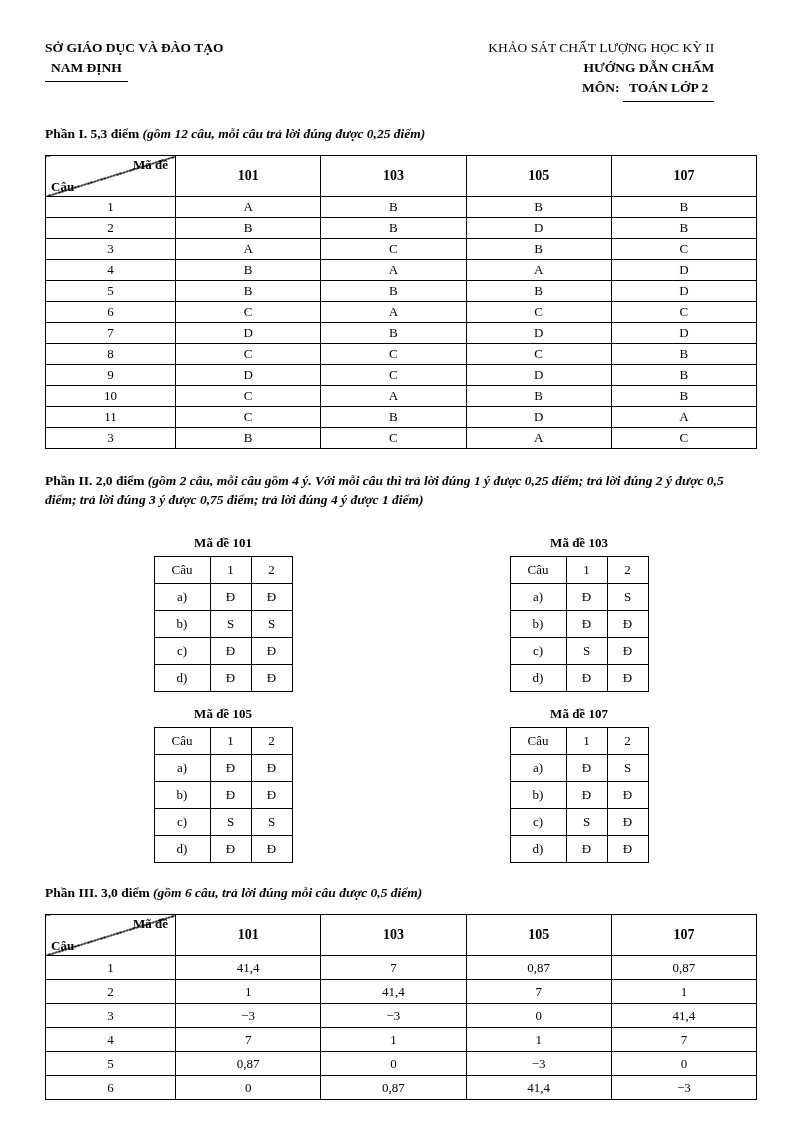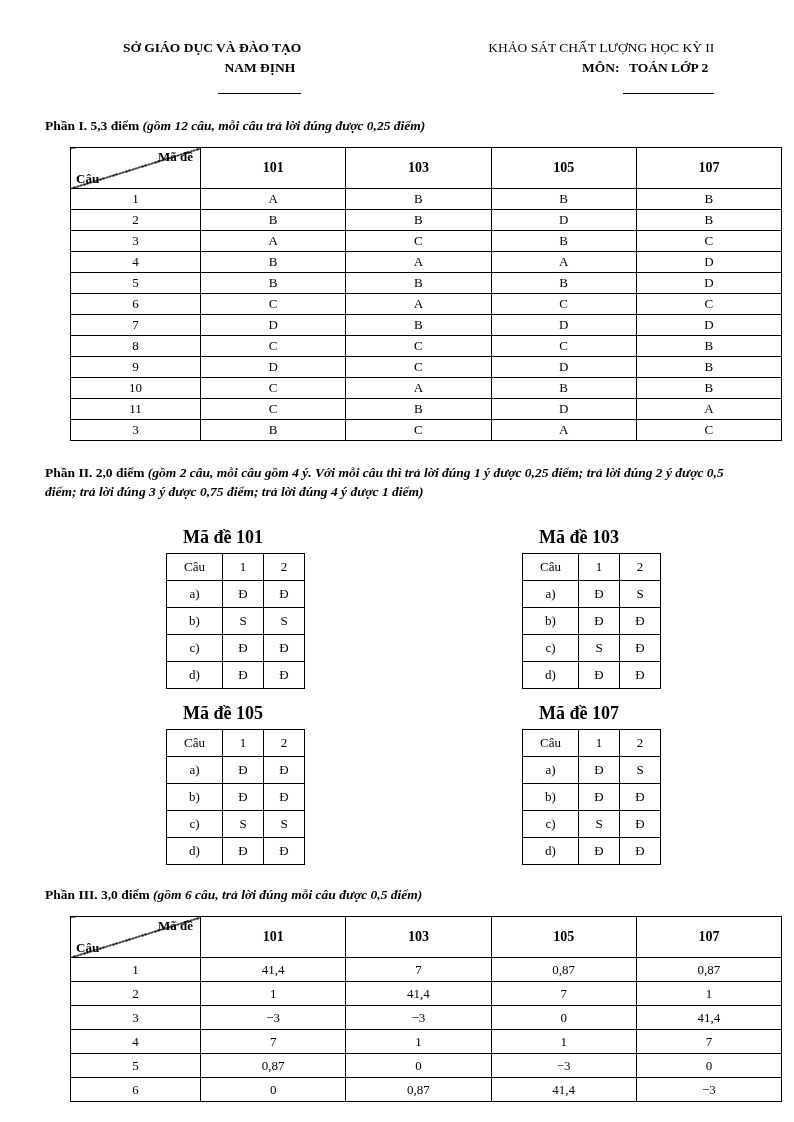--- a/index.html
+++ b/index.html
@@ -4,63 +4,64 @@
 <style>
   html, body { margin: 0; padding: 0; background: #ffffff; }
   body {
     width: 794px; height: 1122px; box-sizing: border-box;
     padding: 38px 37px 0 45px;
     font-family: "Liberation Serif", "DejaVu Serif", serif;
     color: #000; font-size: 13.5px;
   }
   
   .doc-header { display: flex; line-height: 20px; }
-  .hdr-left  { width: 36%; text-align: right; font-weight: bold; font-family: Liberation Serif, serif; }
+  .hdr-left  { width: 36%; text-align: left; font-weight: bold; font-family: Liberation Serif, serif; }
   .hdr-right { width: 58%; text-align: right; }
-  .u-line { display: inline-block; border-bottom: 1.5px solid #000; padding: 0 6px 15px 6px; }
+  .u-line { display: inline-block; border-bottom: 1.5px solid #000; padding: 0 6px 3px 6px; }
   .bold { font-weight: bold; }
   
   .section-head { margin: 22px 0 12px 0; line-height: 19px; }
   .section-head .title { font-weight: bold; }
   .section-head .note { font-style: italic; font-weight: bold; }
   
-  table { border-collapse: collapse; margin-left: 25px; }
+  table { border-collapse: collapse; }
   td, th { border: 1px solid #000; text-align: center; vertical-align: middle;
            font-size: 13px; font-weight: normal; padding: 0; }
   
   .big-table { width: 712px; table-layout: fixed; }
   .big-table th.codecell { font-weight: bold; height: 40px; font-size: 14px; }
   .t12 tbody td { height: 20px; }
   .t6  tbody td { height: 23px; }
   .corner {
     position: relative; height: 40px;
     background: linear-gradient(to bottom right,
       #fff calc(50% - 0.7px), #000 calc(50% - 0.7px),
       #000 calc(50% + 0.7px), #fff calc(50% + 0.7px));
   }
   .corner .c-top    { position: absolute; top: 1px;  right: 7px; font-weight: bold; }
   .corner .c-bottom { position: absolute; bottom: 1px; left: 5px; font-weight: bold; }
   
   .small-grid { display: flex; flex-wrap: wrap; }
   .half { width: 50%; display: flex; flex-direction: column; align-items: center; margin-top: 14px; }
-  .small-title { font-weight: bold; margin-bottom: 5px; font-size: 18px; }
+  .small-title { font-weight: bold; margin-bottom: 5px; font-size: 13px; }
   .small-table td, .small-table th { height: 26px; }
   .small-table .c1 { width: 55px; }
   .small-table .c2, .small-table .c3 { width: 40px; }
 </style>
 </head>
 <body>
 
 <div class="doc-header">
   <div class="hdr-left">
     <div>SỞ GIÁO DỤC VÀ ĐÀO TẠO</div>
     <div><span class="u-line">NAM ĐỊNH</span></div>
   </div>
   <div class="hdr-right">
     <div>KHẢO SÁT CHẤT LƯỢNG HỌC KỲ II</div>
+    <div class="bold">HƯỚNG DẪN CHẤM</div>
     <div class="bold"><span>MÔN: </span><span class="u-line">TOÁN LỚP 2</span></div>
   </div>
 </div>
 
 <div class="section-head">
   <span class="title">Phần I. 5,3 điểm</span>
   <span class="note">(gồm 12 câu, mỗi câu trả lời đúng được 0,25 điểm)</span>
 </div>
 
 <table class="big-table t12">

